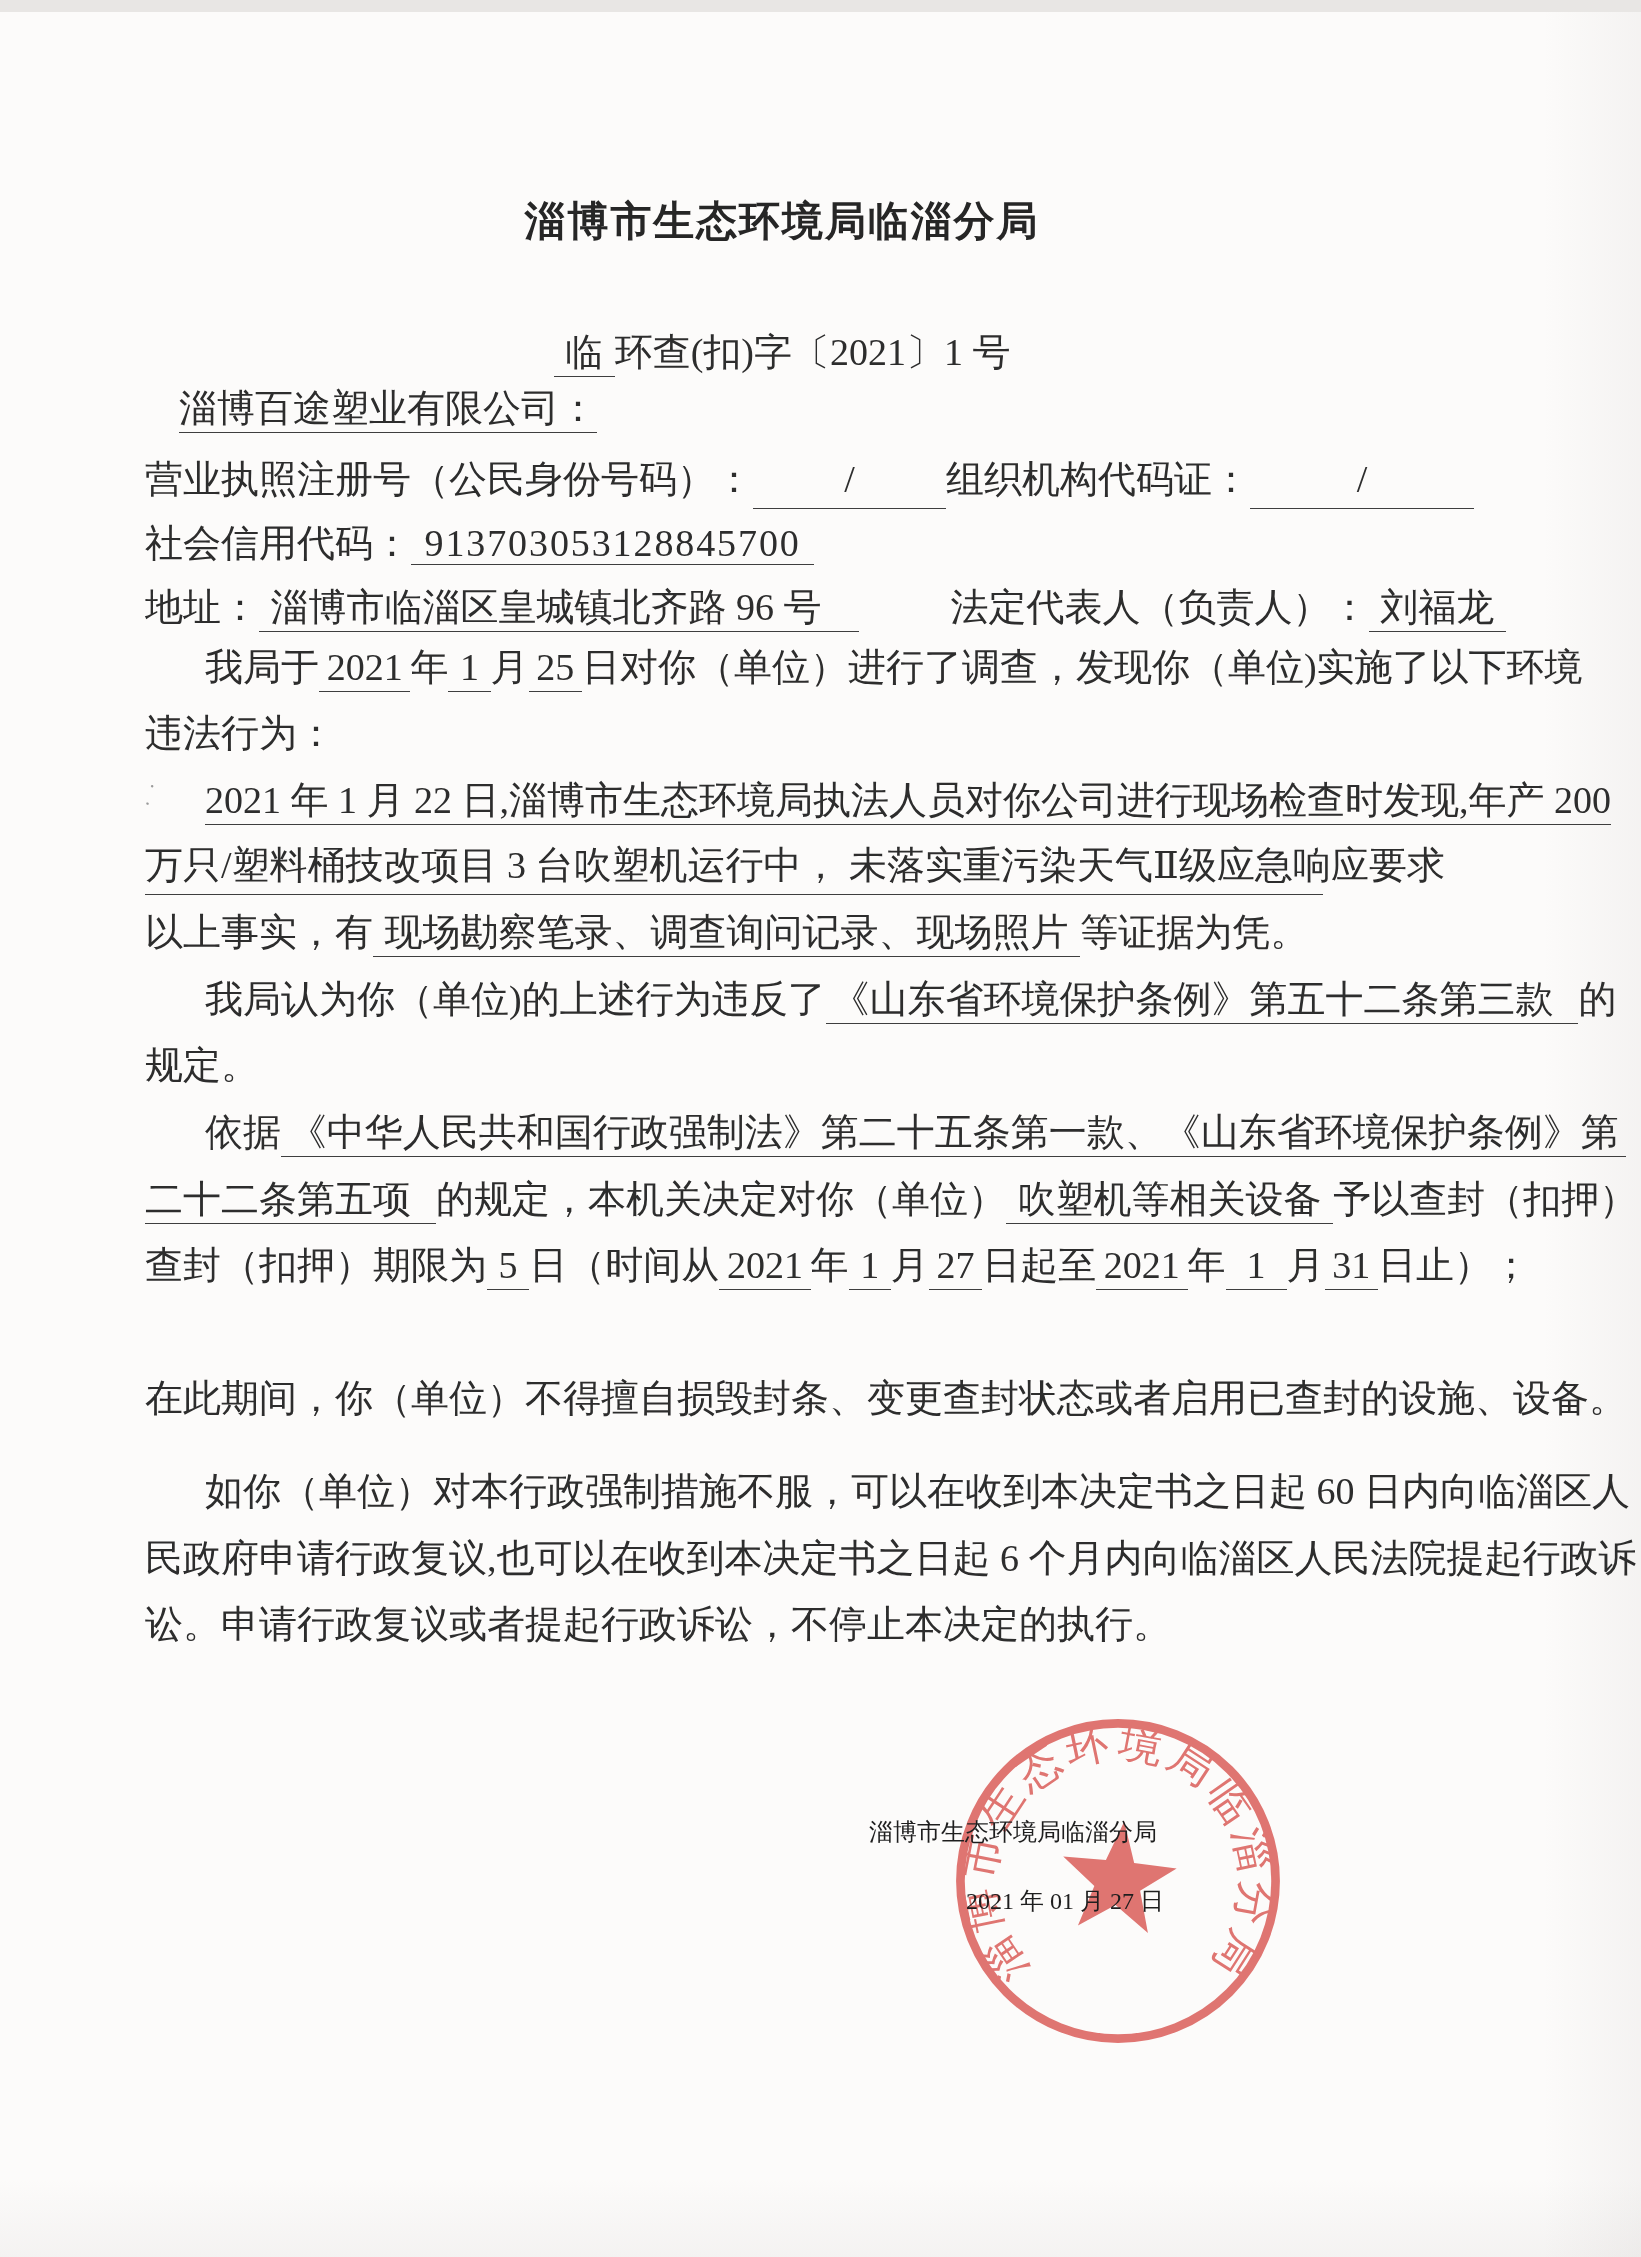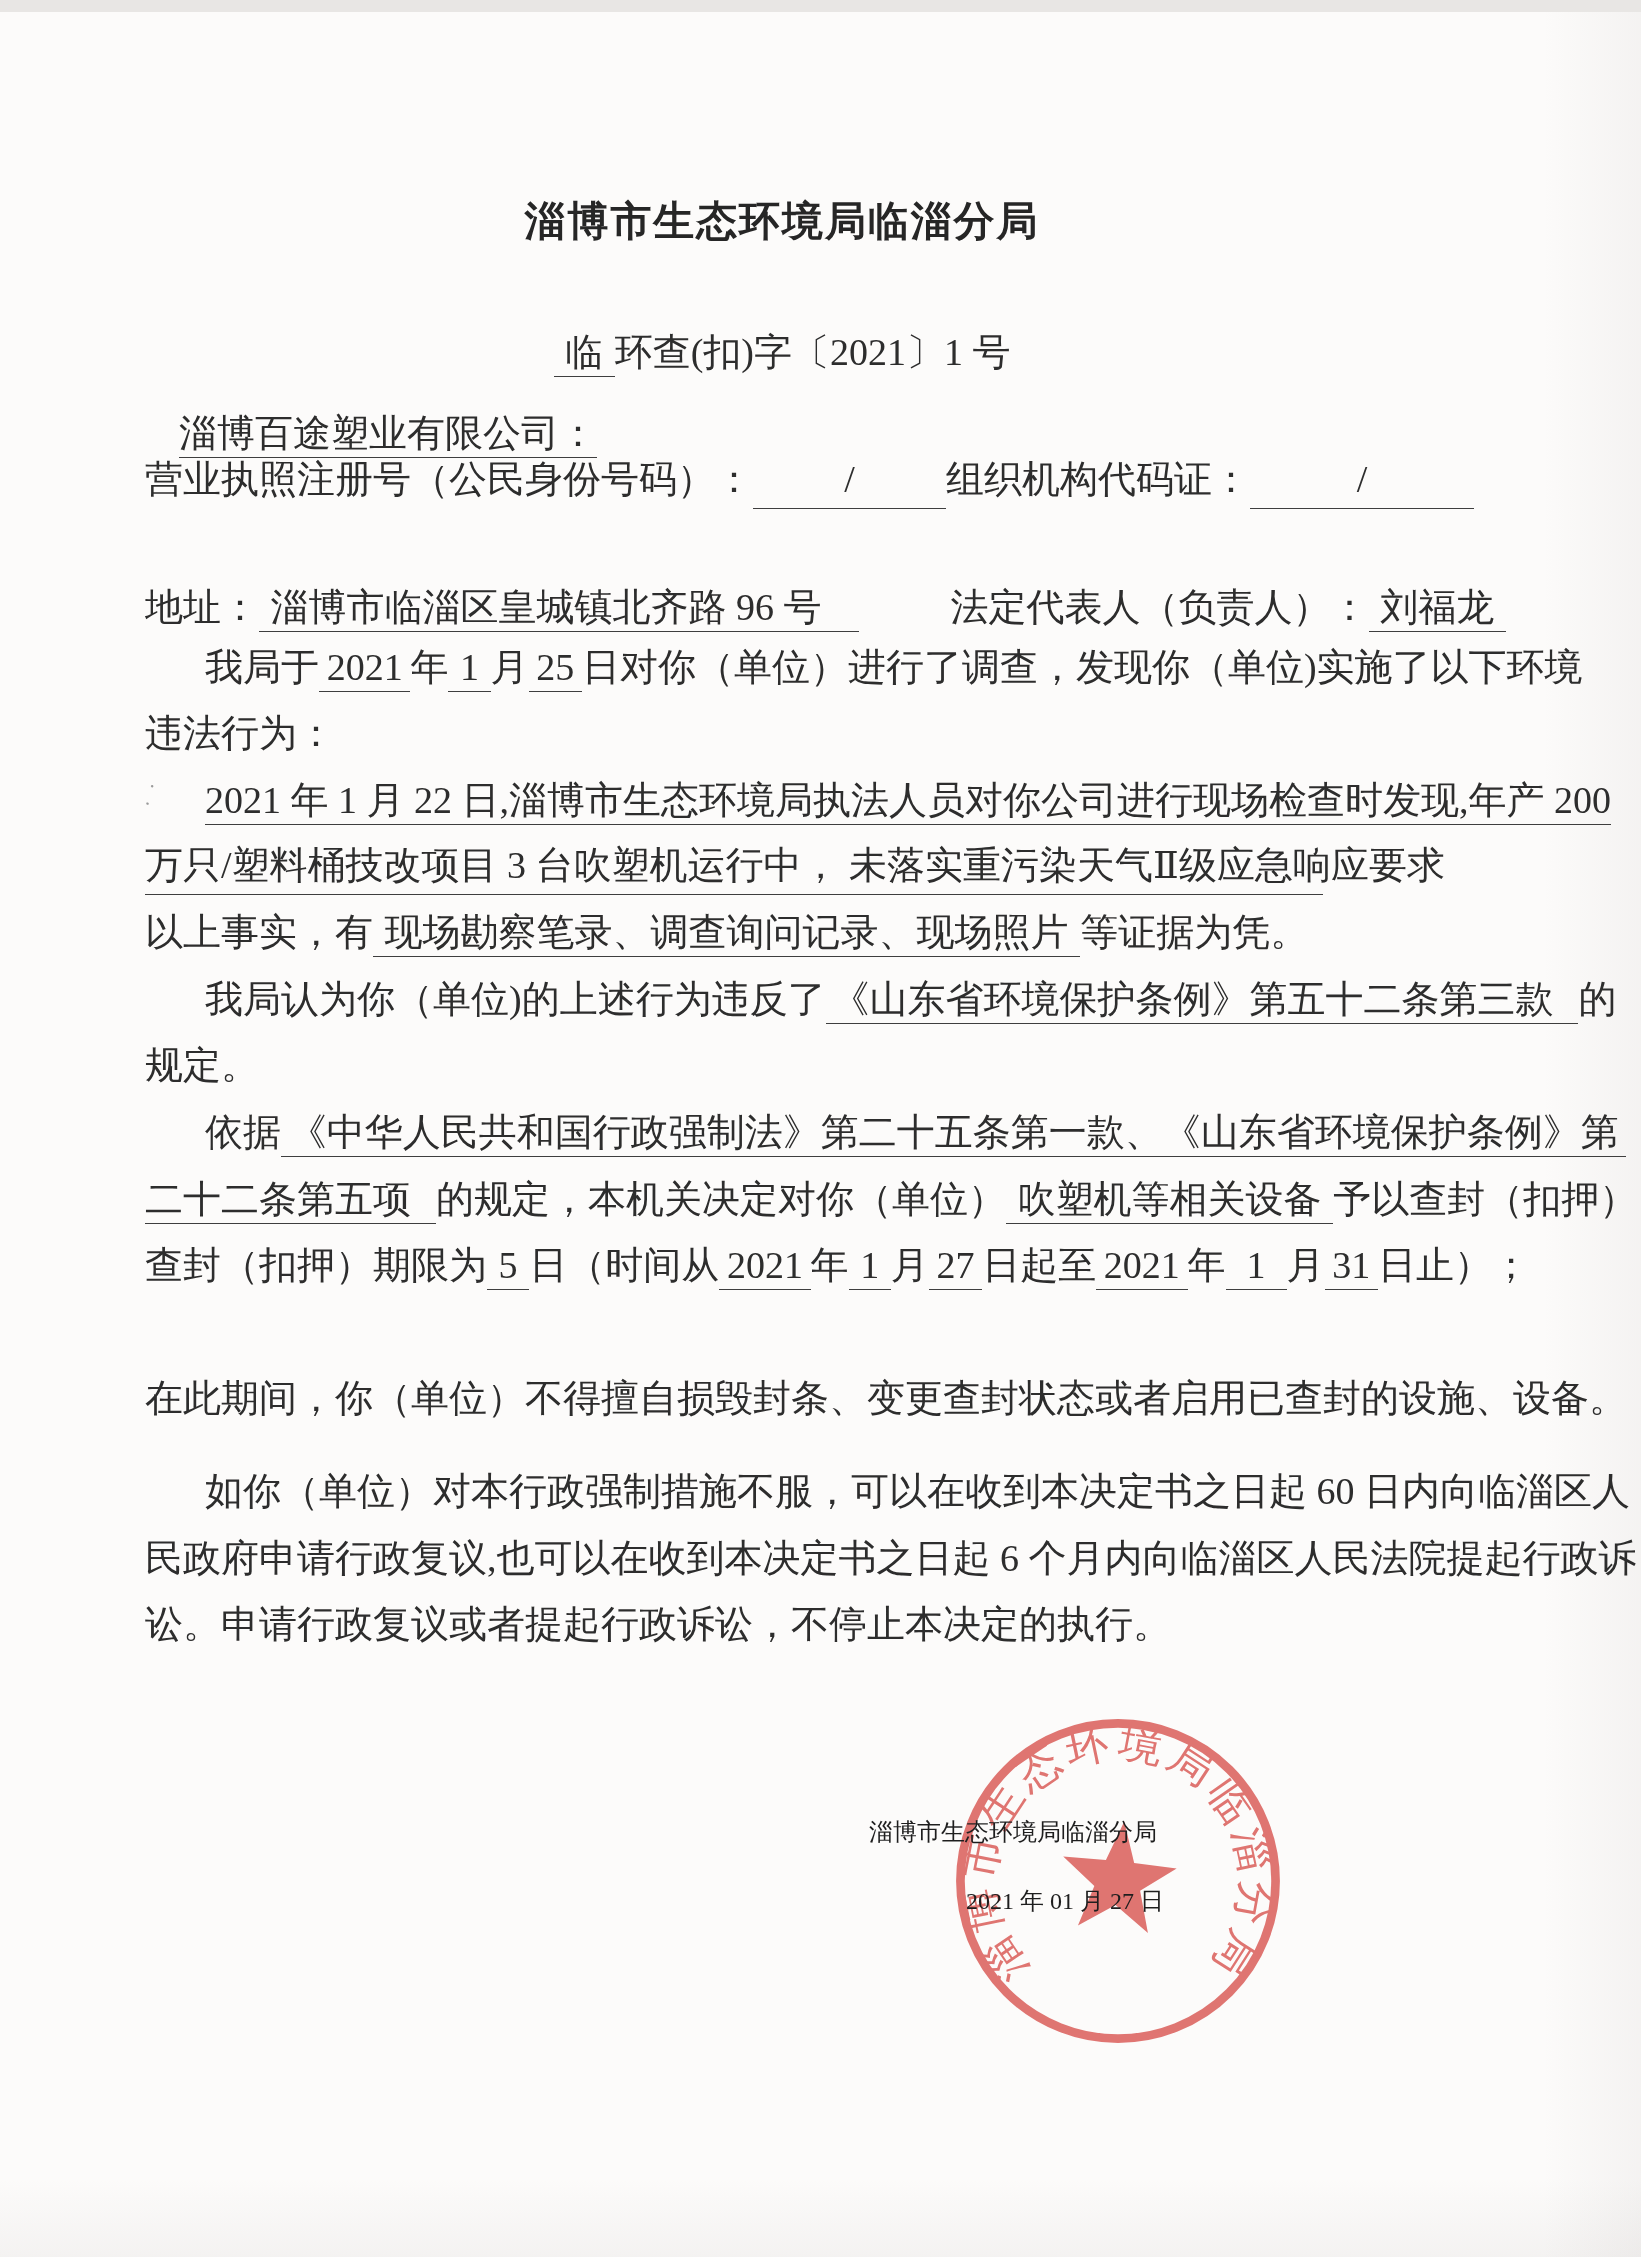--- a/index.html
+++ b/index.html
@@ -66,24 +66,25 @@
 </style>
 </head>
 <body>
 
 <div class="page">
 
   <div class="line centerband doc-title" style="top:182px">淄博市生态环境局临淄分局</div>
 
   <div class="line centerband" style="top:315px"><span class="u pad-m">临</span><span>环查(扣)字〔2021〕1 号</span></div>
 
-  <div class="line" style="top:396px;left:179px"><span class="u">淄博百途塑业有限公司：</span></div>
+  <div class="line" style="top:371px;left:179px"><span class="u">淄博百途塑业有限公司：</span></div>
 
   <div class="line" style="top:442px"><span>营业执照注册号（公民身份号码）：</span><span class="u blank-slash blank-1">/</span><span>组织机构代码证：</span><span class="u blank-slash blank-2">/</span></div>
 
+  <div class="line" style="top:506px"><span>社会信用代码：</span><span class="u credit-val">913703053128845700</span></div>
 
   <div class="line" style="top:570px"><span>地址：</span><span class="u addr-val">淄博市临淄区皇城镇北齐路 96 号</span><span class="legal-label">法定代表人（负责人）：</span><span class="u pad-m">刘福龙</span></div>
 
   <div class="line indent" style="top:630px"><span>我局于</span><span class="u pad-s">2021</span><span>年</span><span class="u pad-m">1</span><span>月</span><span class="u pad-s">25</span><span>日对你（单位）进行了调查，发现你（单位)实施了以下环境</span></div>
   <div class="line" style="top:696px">违法行为：</div>
 
   <div class="line indent" style="top:763px"><span class="u">2021 年 1 月 22 日,淄博市生态环境局执法人员对你公司进行现场检查时发现,年产 200</span></div>
   <div class="line" style="top:828px"><span class="u full-rule">万只/塑料桶技改项目 3 台吹塑机运行中， 未落实重污染天气Ⅱ级应急响应要求</span></div>
 
   <div class="line indent" style="top:962px"><span>我局认为你（单位)的上述行为违反了</span><span class="u law-tail">《山东省环境保护条例》第五十二条第三款</span><span>的</span></div>

